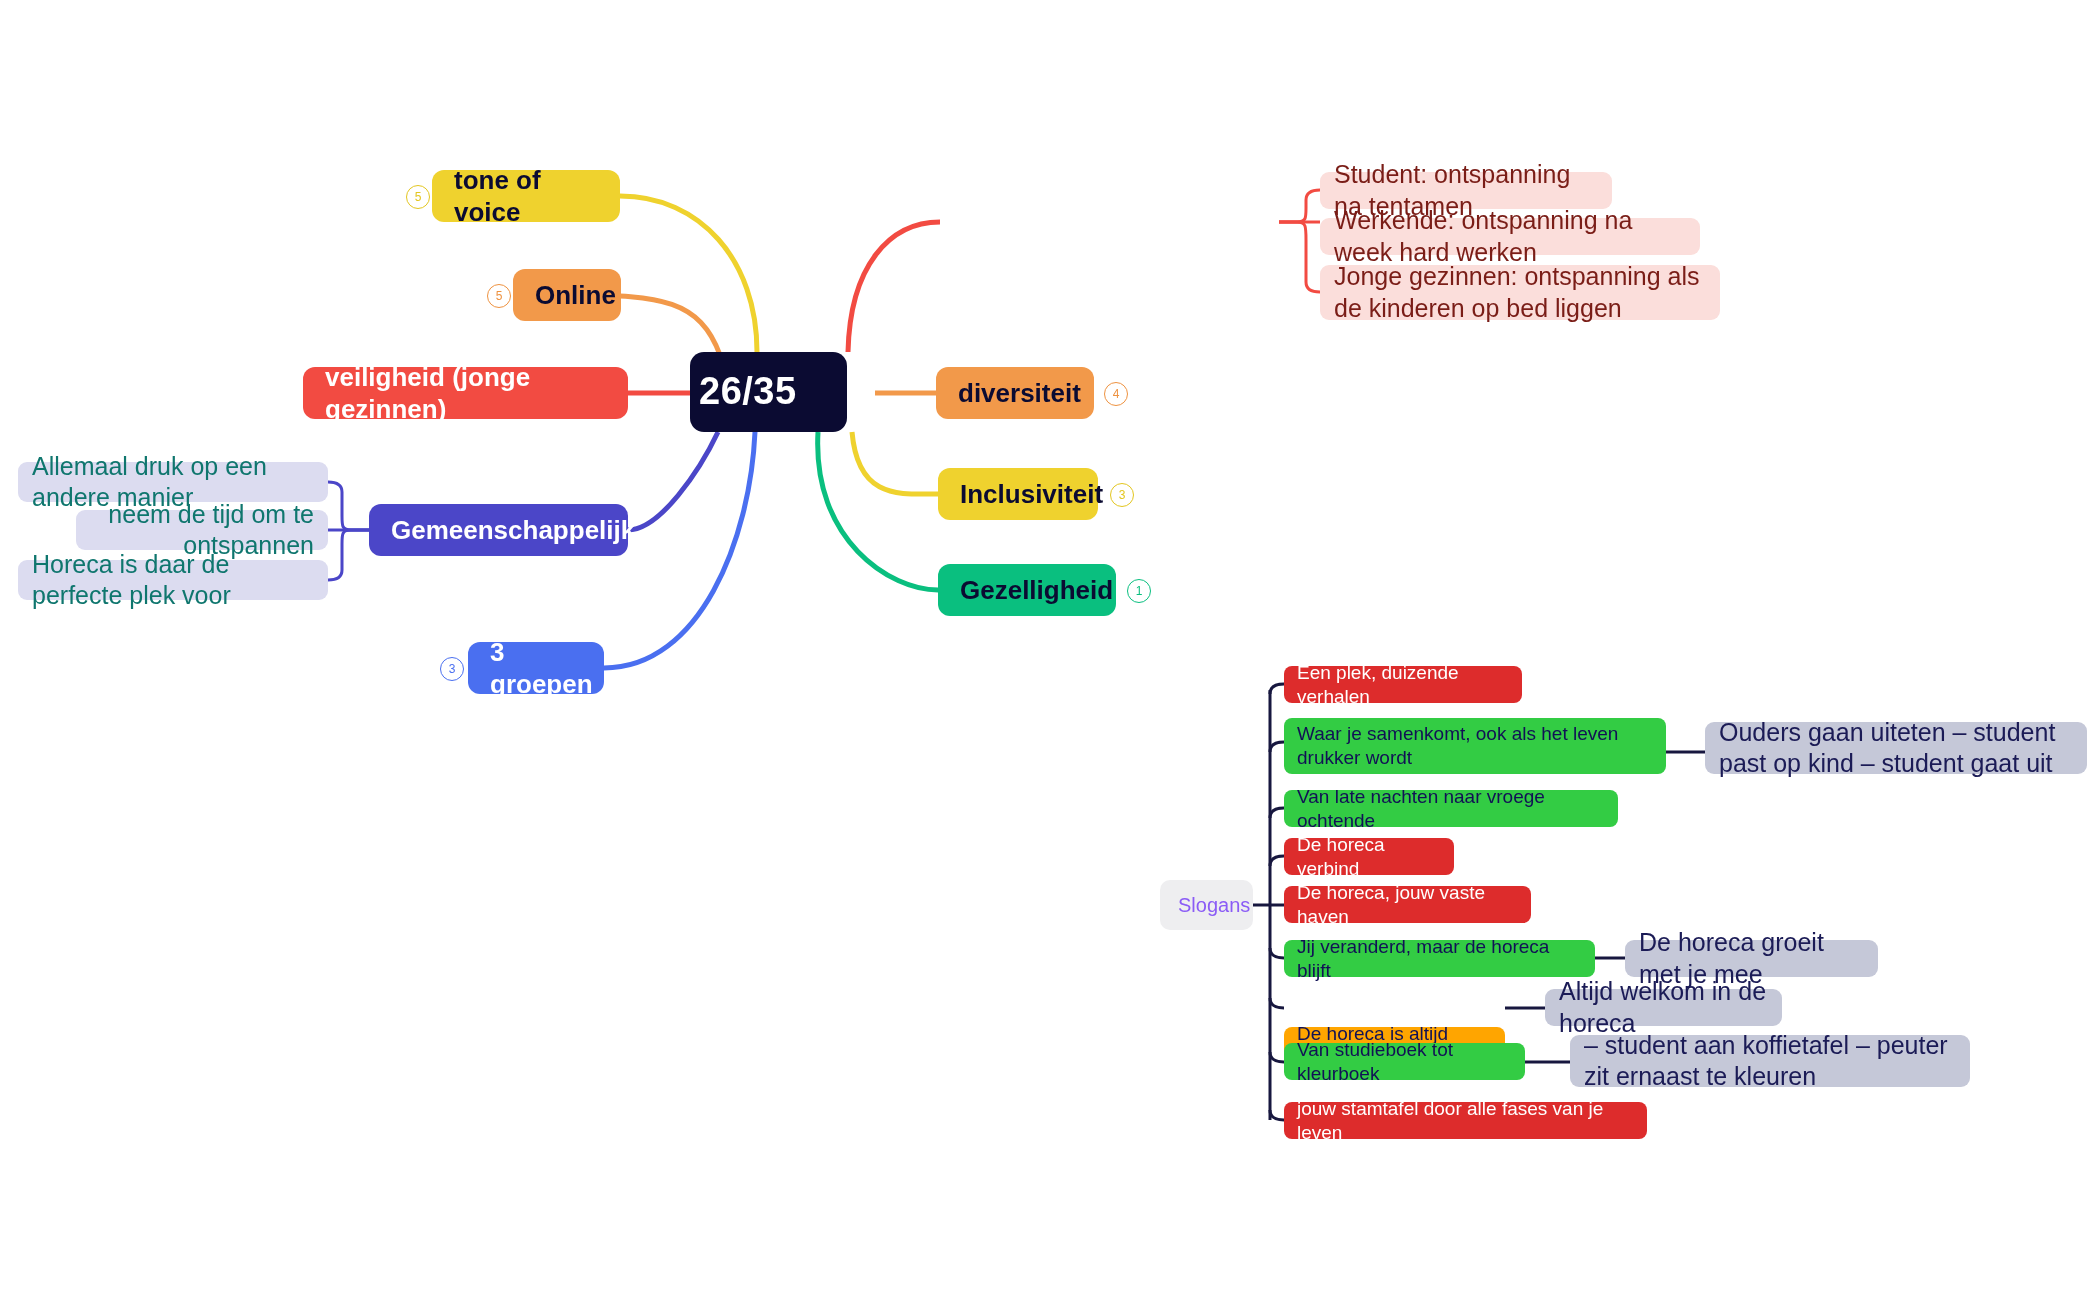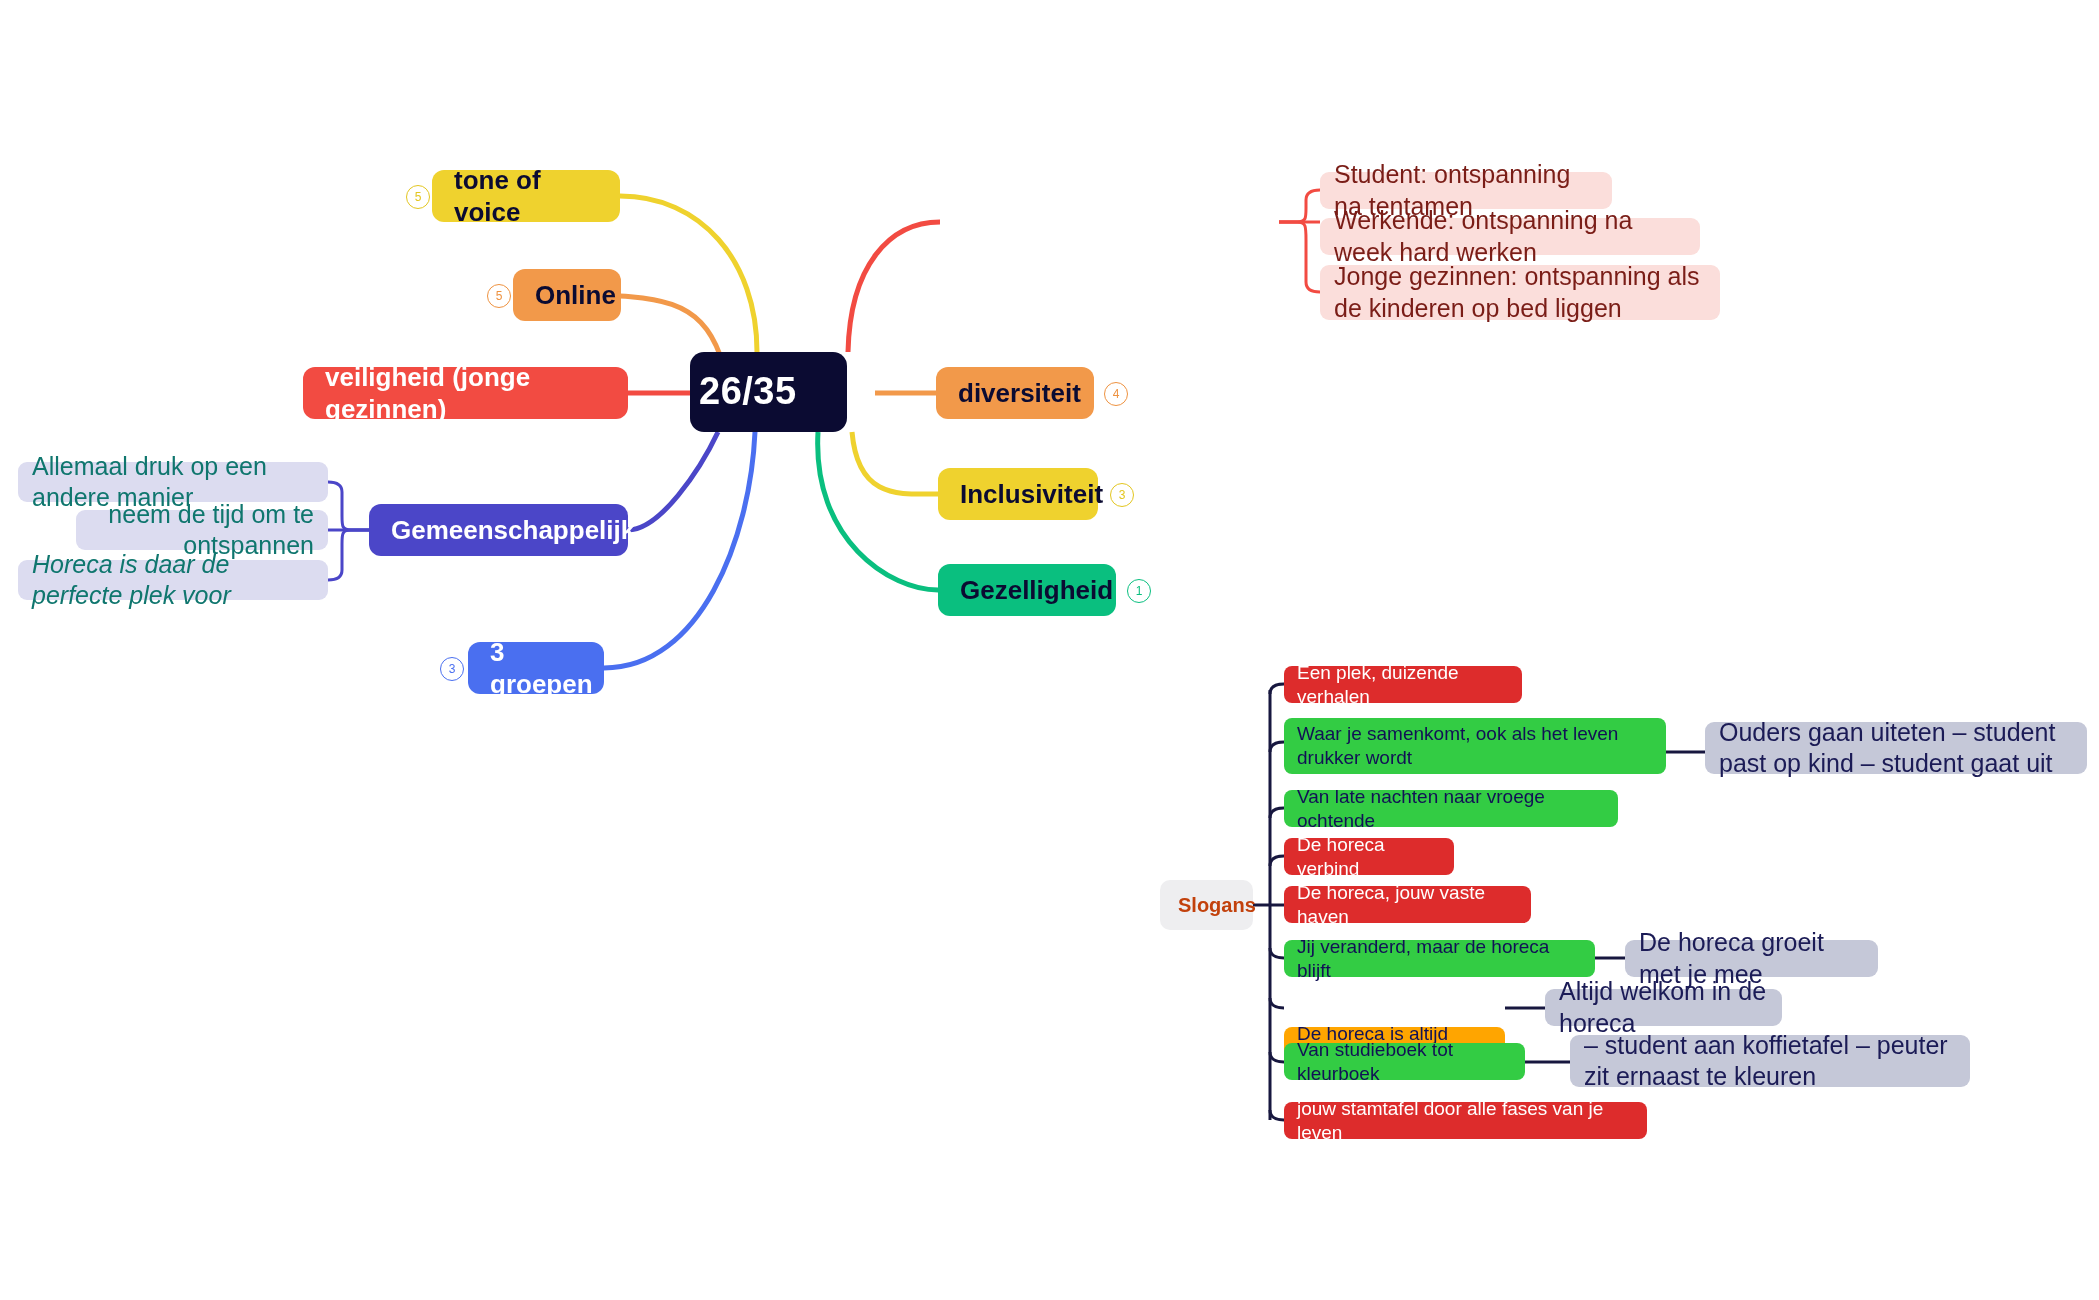--- a/index.html
+++ b/index.html
@@ -32,22 +32,22 @@
   .leaf{font-size:25px;padding:8px 14px;border-radius:9px;align-items:center;}
   .leaf.pink{background:#FBDEDB;color:#7A1D17;}
   .leaf.lav{background:#DCDCF0;color:#0f766e;}
   .leaf.grey{background:#C5C8D8;color:#1B1B56;}
 
   
   .slogan{font-size:19px;padding:7px 13px;border-radius:8px;align-items:center;font-weight:400;}
   .slogan.red{background:#DD2C2C;color:#ffffff;}
   .slogan.green{background:#33CC44;color:#111155;}
   .slogan.orange{background:#FFA500;color:#111155;}
-  .slogans-label{background:#EEEEF0;color:#c2410c;font-size:20px;border-radius:10px;
-                 padding:0 18px;justify-content:flex-start;font-weight:bold;}
+  .slogans-label{background:#EEEEF0;color:#8b5cf6;font-size:20px;border-radius:10px;
+                 padding:0 18px;justify-content:flex-start;}
 
   
   .cnum{position:absolute;width:22px;height:22px;border-radius:50%;
         border:1.5px solid currentColor;font-size:12px;display:flex;
         align-items:center;justify-content:center;background:#ffffff;}
   .c-yellow{color:#E3C61F;}
   .c-orange{color:#EE9240;}
   .c-teal{color:#0ABF7F;}
   .c-blue{color:#4A6FF0;}
 </style>
@@ -127,21 +127,21 @@
   <div class="node l1 white bg-purple" style="left:369px;top:504px;width:259px;height:52px;">
     <span>Gemeenschappelijk</span>
   </div>
 
   <div class="node leaf lav" style="left:18px;top:462px;width:310px;height:40px;">
     <span>Allemaal druk op een andere manier</span>
   </div>
   <div class="node leaf lav" style="left:76px;top:510px;width:252px;height:40px;justify-content:flex-end;">
     <span style="text-align:right;">neem de tijd om te ontspannen</span>
   </div>
-  <div class="node leaf lav" style="left:18px;top:560px;width:310px;height:40px;font-style:italic;">
+  <div class="node leaf lav" style="left:18px;top:560px;width:310px;height:40px;">
     <span>Horeca is daar de perfecte plek voor</span>
   </div>
 
   <div class="node l1 white bg-blue" style="left:468px;top:642px;width:136px;height:52px;">
     <span>3 groepen</span>
   </div>
   <div class="cnum c-blue" style="left:440px;top:657px;">
     <span>3</span>
   </div>
 

